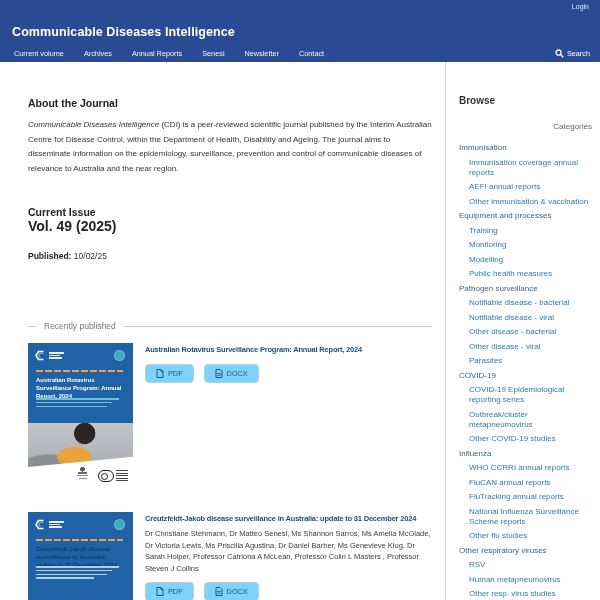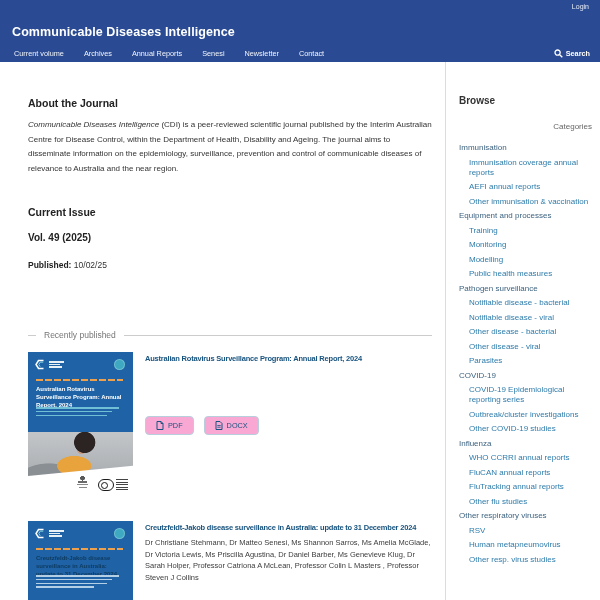--- a/index.html
+++ b/index.html
@@ -5,50 +5,50 @@
   html, body { margin:0; padding:0; width:600px; height:600px; overflow:hidden;
                font-family:"Liberation Sans", sans-serif; background:#ffffff; }
 
   
   .header { position:relative; height:62px; background:#2a4b93; color:#fff; }
   .login { position:absolute; top:3px; right:11px; font-size:7px; color:#e8edf7; cursor:pointer; }
   .journal-title { position:absolute; top:25px; left:12px; font-size:12.5px; font-weight:bold; letter-spacing:.1px; }
   .nav { position:absolute; left:4px; right:6px; bottom:0; height:17px; display:flex; align-items:center; }
   .nav-item { font-size:7.3px; color:#f2f5fb; padding:0 10px; cursor:pointer; }
   .nav-spacer { flex:1; }
-  .search-btn { display:flex; align-items:center; gap:3px; font-size:7.3px; font-weight:bold; color:#fff; cursor:pointer; padding:0 4px; }
+  .search-btn { display:flex; align-items:center; gap:3px; font-size:7.3px; font-weight:normal; color:#fff; cursor:pointer; padding:0 4px; }
 
   
   .content { display:flex; height:580px; }
   .main { width:445px; box-sizing:border-box; padding:0 13px 0 28px; }
   .sidebar { flex:1; box-sizing:border-box; border-left:1px solid #dcdcdc; padding:0 8px 4px 13px; }
 
   
   .section-heading { margin:35px 0 0; font-size:10.5px; font-weight:bold; color:#222; }
   .about-text { margin:9px 0 0; font-size:8px; line-height:14.5px; color:#333; }
   .current-heading { margin-top:30px; }
-  .volume { margin-top:14px; font-size:10px; font-weight:bold; color:#222; }
+  .volume { font-size:14px; font-weight:bold; color:#222; }
   .published { margin-top:17px; font-size:8.5px; color:#333; }
   .published b { color:#222; }
 
   .legend-row { margin-top:60px; display:flex; align-items:center; }
   .legend-line { height:1px; background:#cccccc; }
   .legend-line.short { width:8px; }
   .legend-line.long { flex:1; }
   .legend-text { font-size:8.5px; color:#767676; padding:0 8px; }
 
   .article { display:flex; gap:12px; margin-top:12px; }
   .article + .article { margin-top:24px; }
   .article-details { flex:1; min-width:0; padding-top:2px; }
   .article-title { font-size:7.5px; letter-spacing:-0.2px; font-weight:bold; color:#17537e; line-height:1.45; cursor:pointer; }
   .article-authors { margin-top:3px; font-size:7.5px; color:#3c3c3c; line-height:1.55; }
   .btn-row { margin-top:8px; display:flex; gap:10px; }
   .file-btn { display:inline-flex; align-items:center; gap:4px; padding:4px 10px;
-              border:1px solid #b7cfdd; border-radius:4px; background:#f9a8d4;
-              font-size:7.3px; color:#16537e; cursor:pointer;margin-top:43px; }
+              border:1px solid #b7cfdd; border-radius:4px; background:#7dd3fc;
+              font-size:7.3px; color:#16537e; cursor:pointer; }
 
   
   .cover { position:relative; width:105px; height:145px; flex-shrink:0;
            background:#1f63a6; overflow:hidden; cursor:pointer; }
   .cover-logo { position:absolute; top:7px; left:7px; display:flex; gap:3px; align-items:center; }
   .logo-lines i { display:block; width:15px; height:1.6px; background:rgba(255,255,255,.9); margin:1.2px 0; }
   .logo-lines i:nth-child(2){ width:11px; } .logo-lines i:nth-child(3){ width:13px; }
   .cover-badge { position:absolute; top:7px; right:8px; width:11px; height:11px; border-radius:50%;
                  background:#3fa9c1; box-shadow:inset 0 0 0 1px rgba(255,255,255,.25); }
   .cover-strap { position:absolute; top:27px; left:8px; right:10px; height:2px;
@@ -253,26 +253,27 @@
         <li class="cat-l1">Modelling</li>
         <li class="cat-l1">Public health measures</li>
         <li class="cat-l0">Pathogen surveillance</li>
         <li class="cat-l1">Notifiable disease - bacterial</li>
         <li class="cat-l1">Notifiable disease - viral</li>
         <li class="cat-l1">Other disease - bacterial</li>
         <li class="cat-l1">Other disease - viral</li>
         <li class="cat-l1">Parasites</li>
         <li class="cat-l0">COVID-19</li>
         <li class="cat-l1">COVID-19 Epidemiological reporting series</li>
-        <li class="cat-l1">Outbreak/cluster investigations</li>
+        <li class="cat-l1">Outbreak/cluster metapneumovirus</li>
         <li class="cat-l1">Other COVID-19 studies</li>
         <li class="cat-l0">Influenza</li>
         <li class="cat-l1">WHO CCRRI annual reports</li>
         <li class="cat-l1">FluCAN annual reports</li>
         <li class="cat-l1">FluTracking annual reports</li>
+        <li class="cat-l1">National Influenza Surveillance Scheme reports</li>
         <li class="cat-l1">Other flu studies</li>
         <li class="cat-l0">Other respiratory viruses</li>
         <li class="cat-l1">RSV</li>
         <li class="cat-l1">Human metapneumovirus</li>
         <li class="cat-l1">Other resp. virus studies</li>
       </ul>
   </div>
 
 </div>
 

